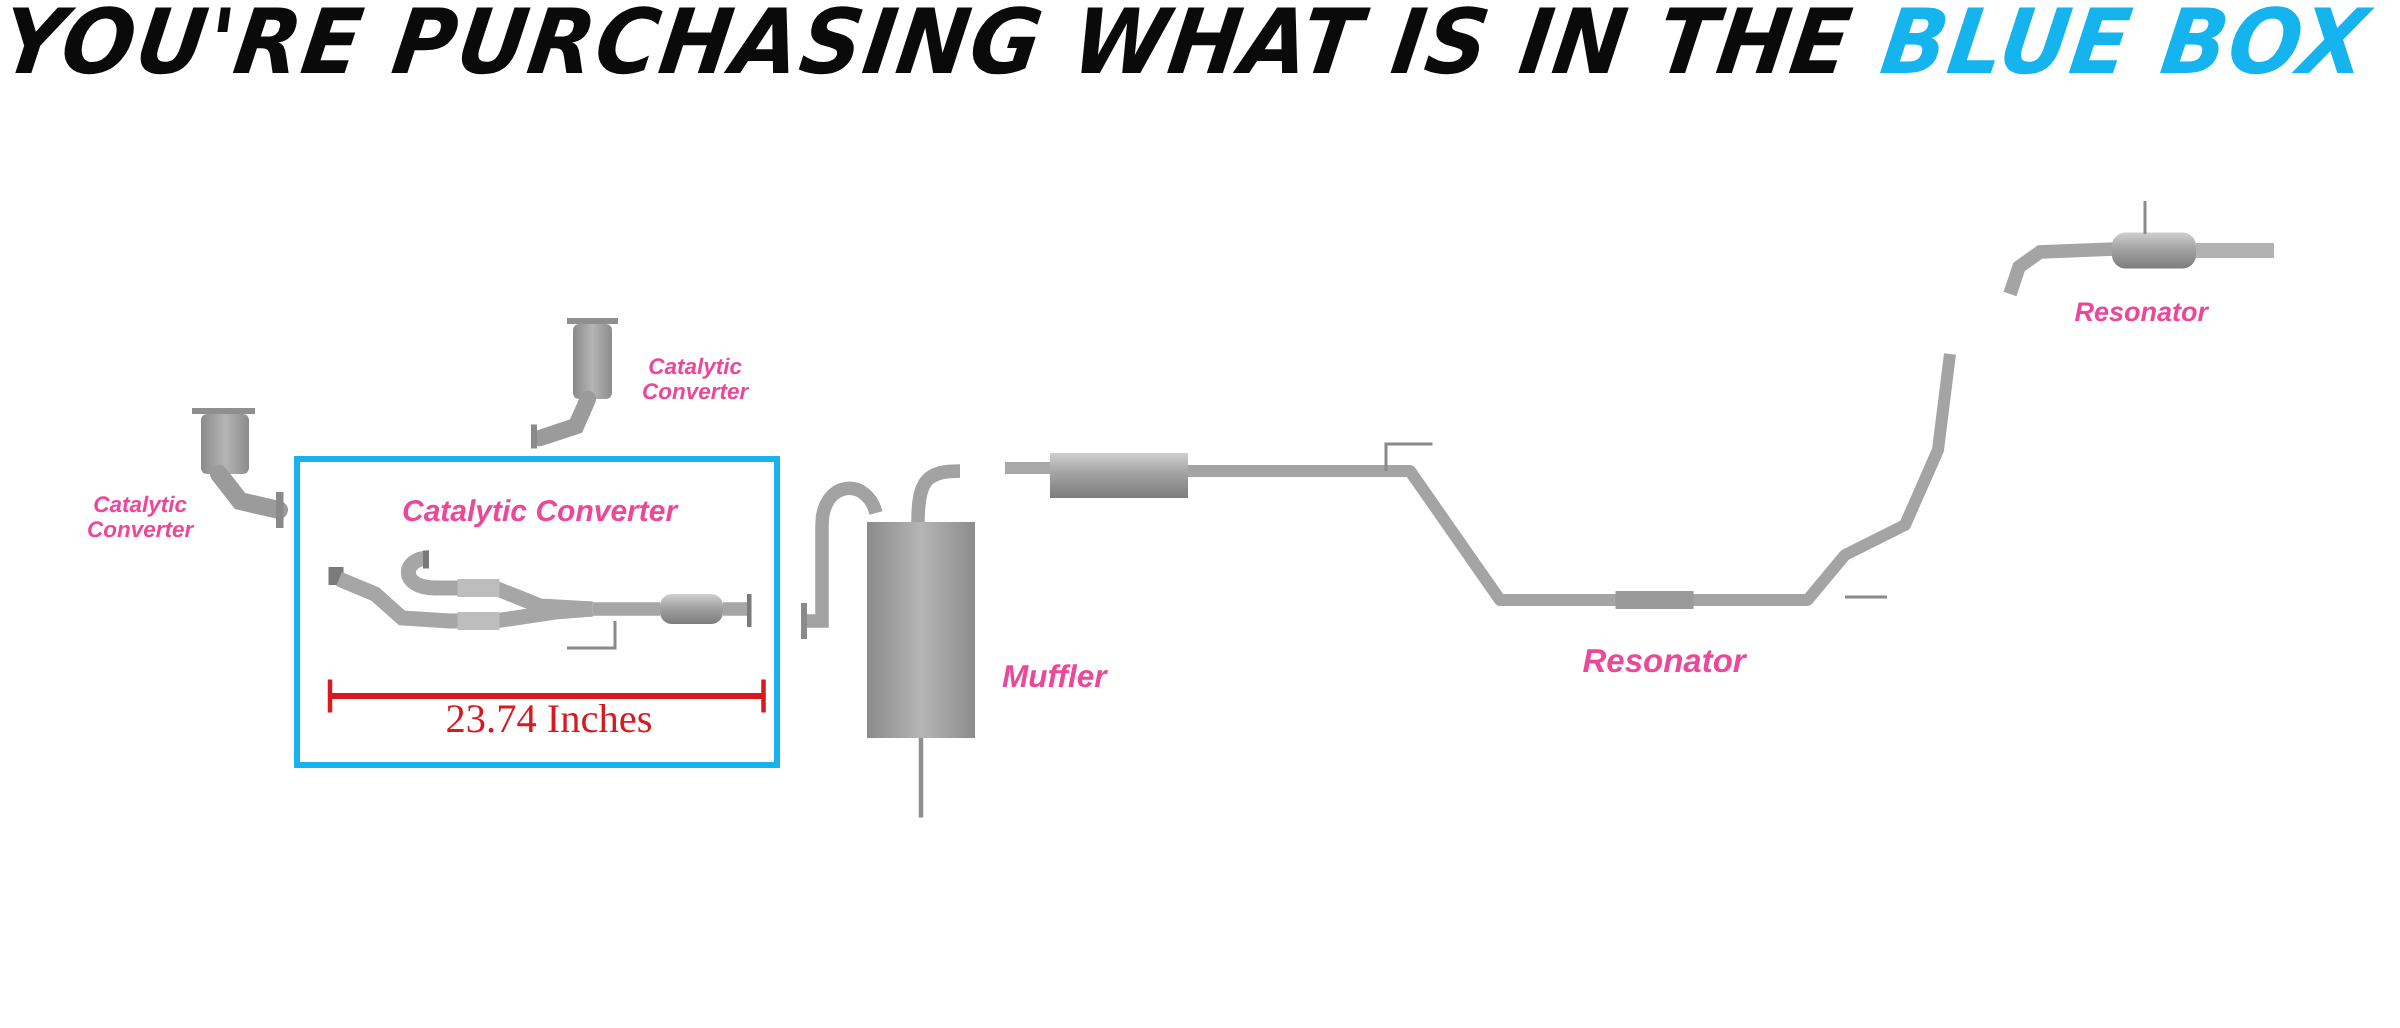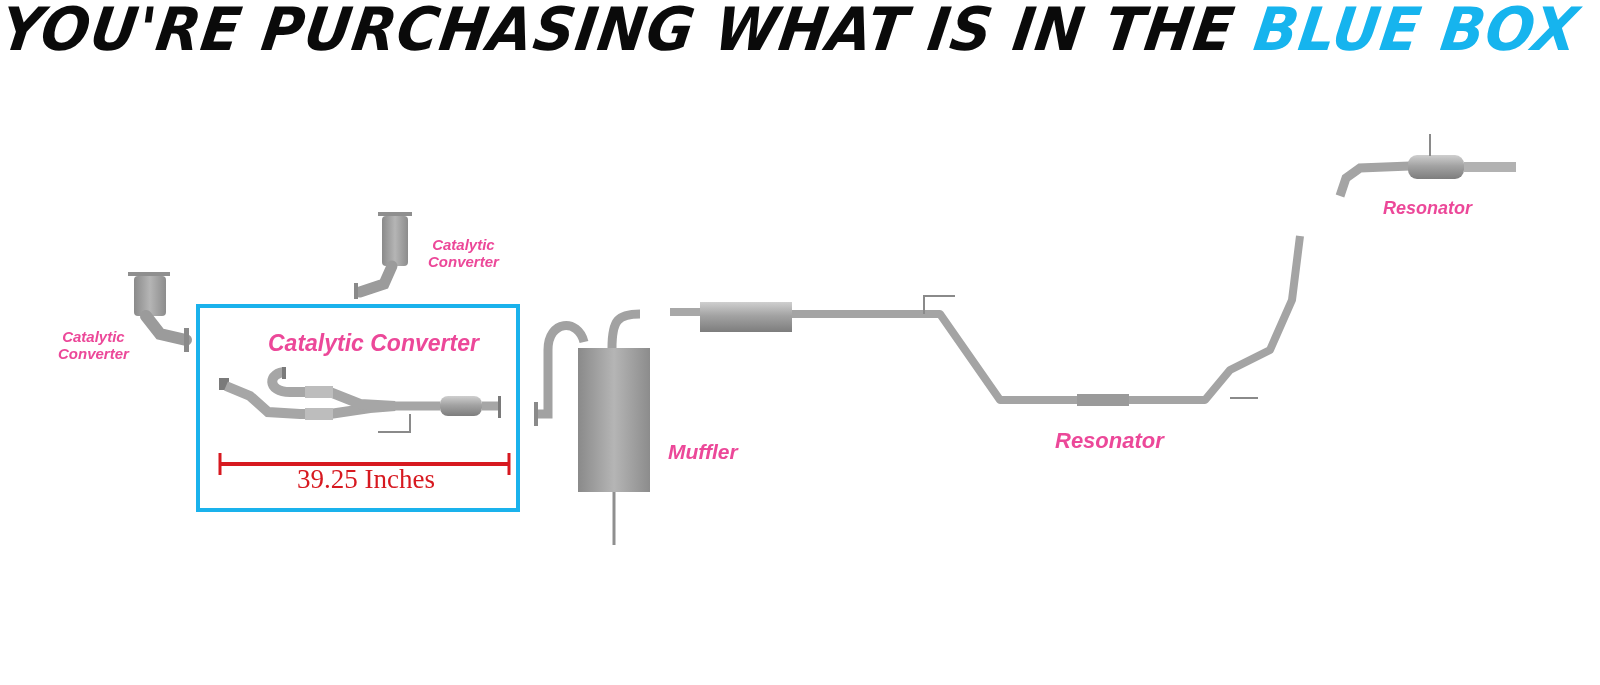--- a/index.html
+++ b/index.html
@@ -104,21 +104,21 @@
 <div class="label" style="left:58px; top:328px; font-size:15px;">
   <div>Catalytic</div>
   <div>Converter</div>
 </div>
 
 <div class="label" style="left:428px; top:236px; font-size:15px;">
   <div>Catalytic</div>
   <div>Converter</div>
 </div>
 
-<div class="label" style="left:268px; top:330px; font-size:23px;">Catalytic Converter</div>
+<div class="label" style="left:268px; top:330px; font-size:20px;">Catalytic Converter</div>
 
-<div class="measure-text">39.25 Inches</div>
+<div class="measure-text">23.74 Inches</div>
 
 <div class="label" style="left:668px; top:440px; font-size:21px;">Muffler</div>
 
 <div class="label" style="left:1055px; top:428px; font-size:22px;">Resonator</div>
 
 <div class="label" style="left:1383px; top:198px; font-size:18px;">Resonator</div>
 
 </body></html>

